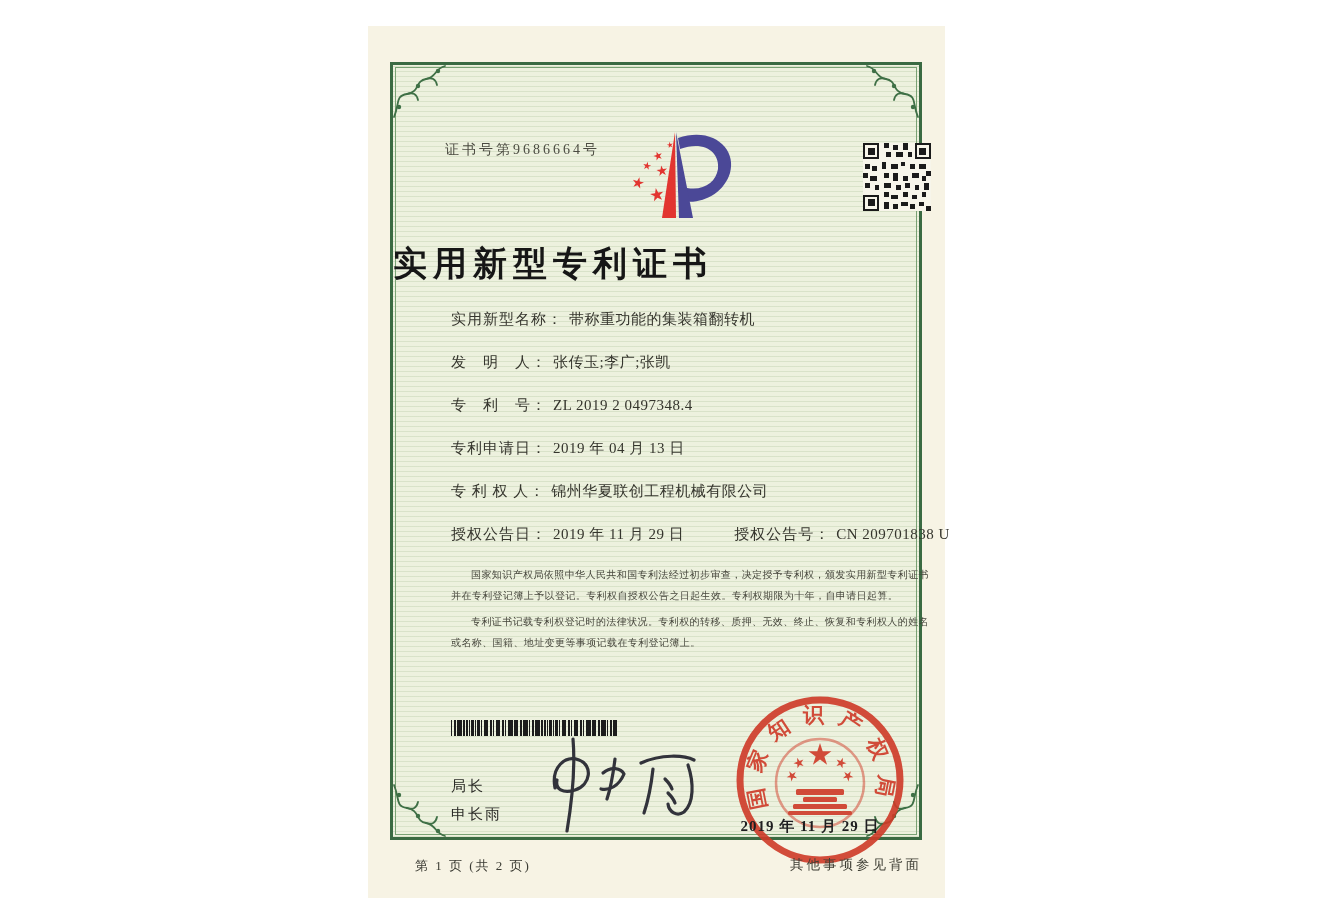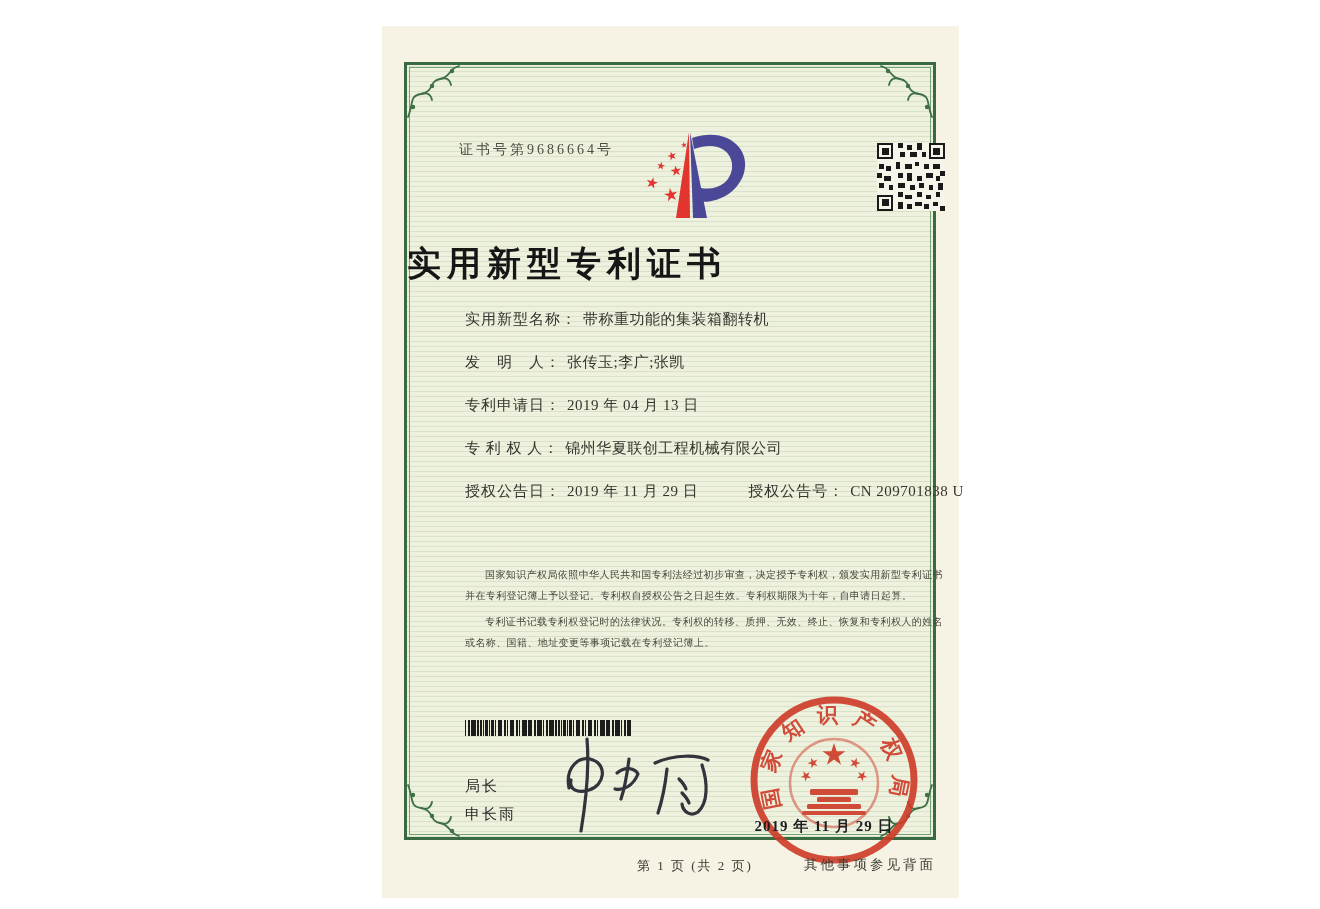--- a/index.html
+++ b/index.html
@@ -3,21 +3,20 @@
 <meta charset="utf-8">
 <style>
   html,body{margin:0;padding:0;}
   body{
     width:1320px;height:909px;position:relative;background:#ffffff;overflow:hidden;
     font-family:"Liberation Serif","DejaVu Serif",serif;color:#3b3b33;
   }
   .paper{
     position:absolute;left:368px;top:26px;width:577px;height:872px;
     background:#f7f3e4;
-    margin-left:14px;
   }
   .frame{
     position:absolute;left:22px;top:36px;width:532px;height:778px;
     border:3px solid #3a6a42;box-sizing:border-box;
     background:
       repeating-linear-gradient(0deg, rgba(111,150,90,0.16) 0 1px, rgba(0,0,0,0) 1px 5px),
       #edf1de;
   }
   .frame-inner-line{position:absolute;inset:2px;border:1px solid #79a274;pointer-events:none;}
   .corner{position:absolute;width:56px;height:56px;}
@@ -57,21 +56,21 @@
   .director{position:absolute;left:58px;top:712px;font-family:"Liberation Sans","DejaVu Sans",sans-serif;
     font-size:15px;color:#2a2a26;letter-spacing:2px;}
   .director div{margin-bottom:9px;}
   .signature{position:absolute;left:148px;top:668px;}
   .seal{position:absolute;left:342px;top:630px;opacity:0.9;}
   .seal-date{
     position:absolute;left:312px;top:752px;width:210px;text-align:center;
     font-size:15px;font-weight:bold;color:#1e1e20;letter-spacing:1px;
   }
   .page-info{
-    position:absolute;left:22px;top:792px;width:532px;text-align:center;
+    position:absolute;left:22px;top:792px;width:532px;text-align:left;
     font-size:13px;color:#3a3a32;letter-spacing:2px;
   }
   .back-note{
     position:absolute;left:22px;top:830px;width:532px;text-align:right;
     font-size:13.5px;color:#3d3d33;letter-spacing:3px;
   }
 </style>
 </head>
 <body>
 
@@ -196,20 +195,24 @@
     <div class="fields">
       <div class="field-row">
         <span class="field-label">实用新型名称：</span>
         <span class="field-value">带称重功能的集装箱翻转机</span>
       </div>
       <div class="field-row">
         <span class="field-label">发　明　人：</span>
         <span class="field-value">张传玉;李广;张凯</span>
       </div>
       <div class="field-row">
+        <span class="field-label">专　利　号：</span>
+        <span class="field-value">ZL 2019 2 0497348.4</span>
+      </div>
+      <div class="field-row">
         <span class="field-label">专利申请日：</span>
         <span class="field-value">2019 年 04 月 13 日</span>
       </div>
       <div class="field-row">
         <span class="field-label">专 利 权 人：</span>
         <span class="field-value">锦州华夏联创工程机械有限公司</span>
       </div>
       <div class="field-row">
         <span class="field-label">授权公告日：</span>
         <span class="field-value">2019 年 11 月 29 日</span>

